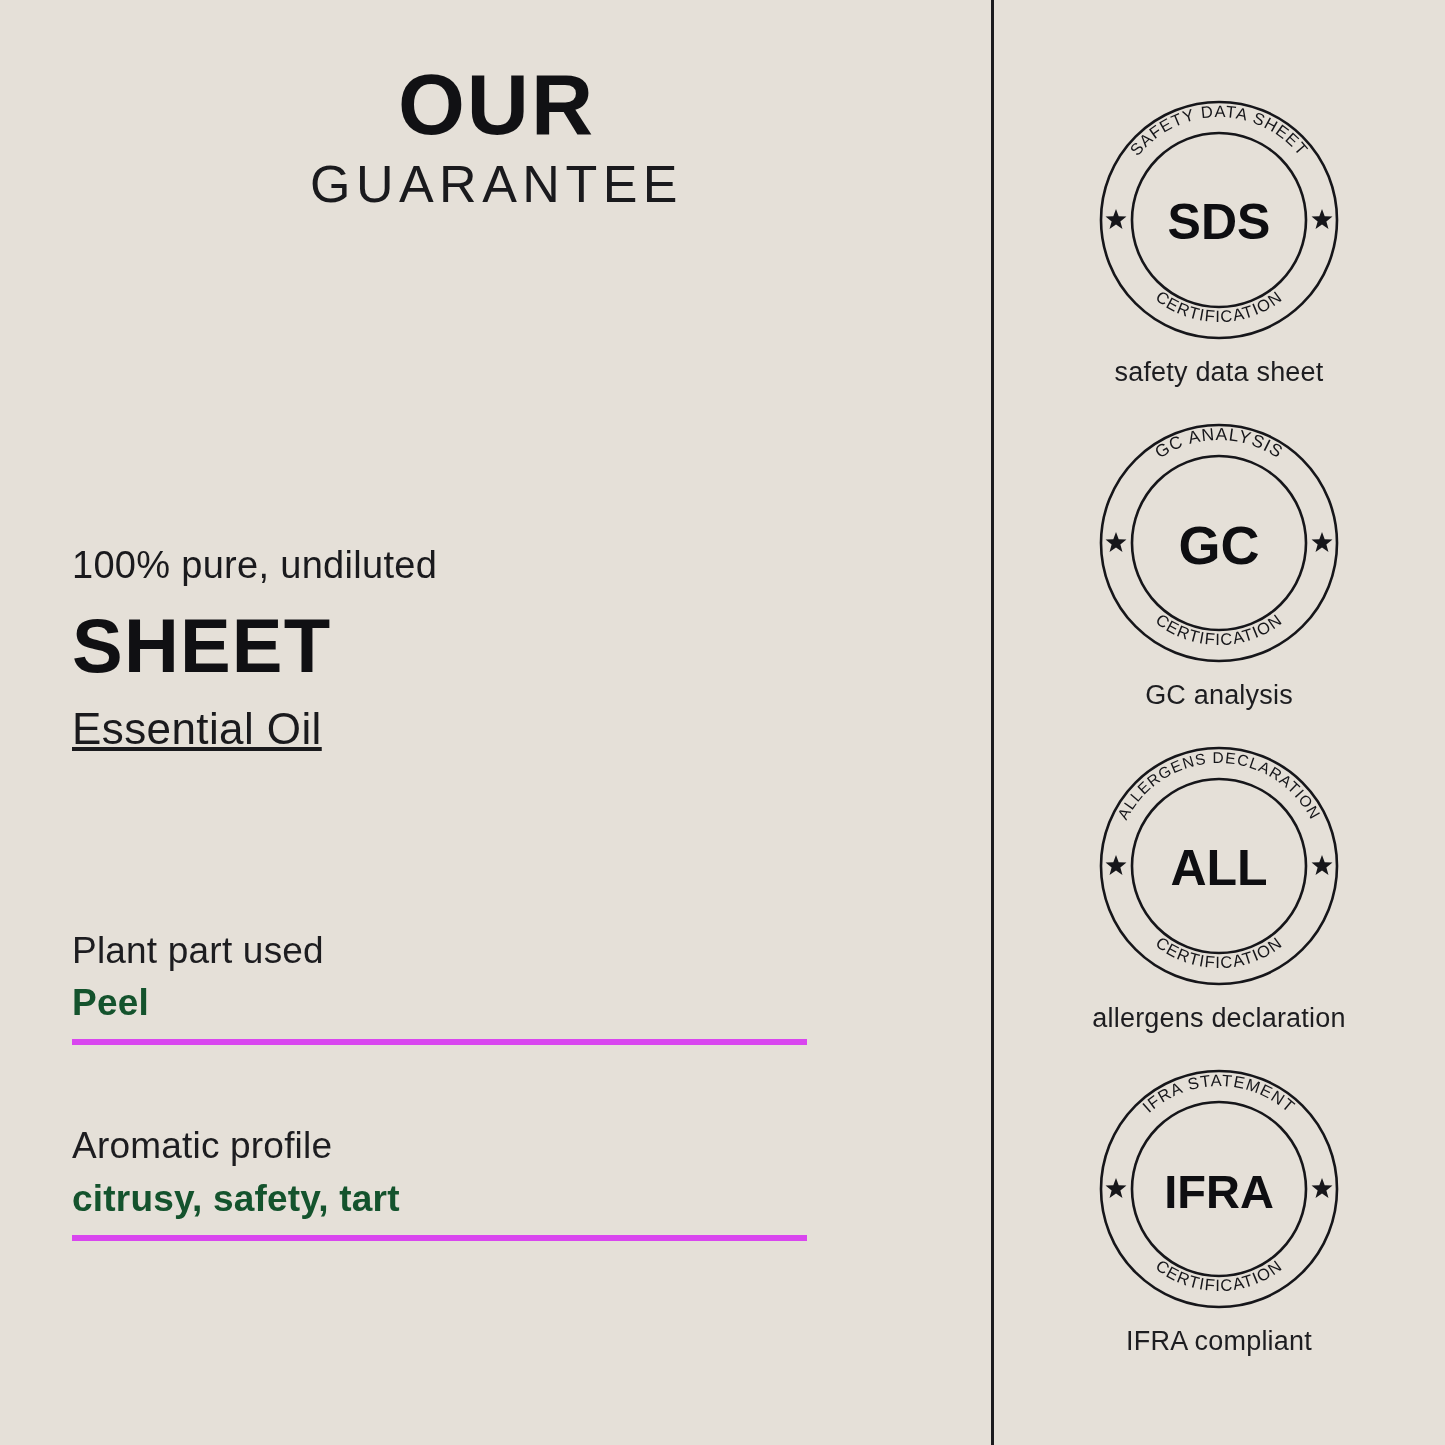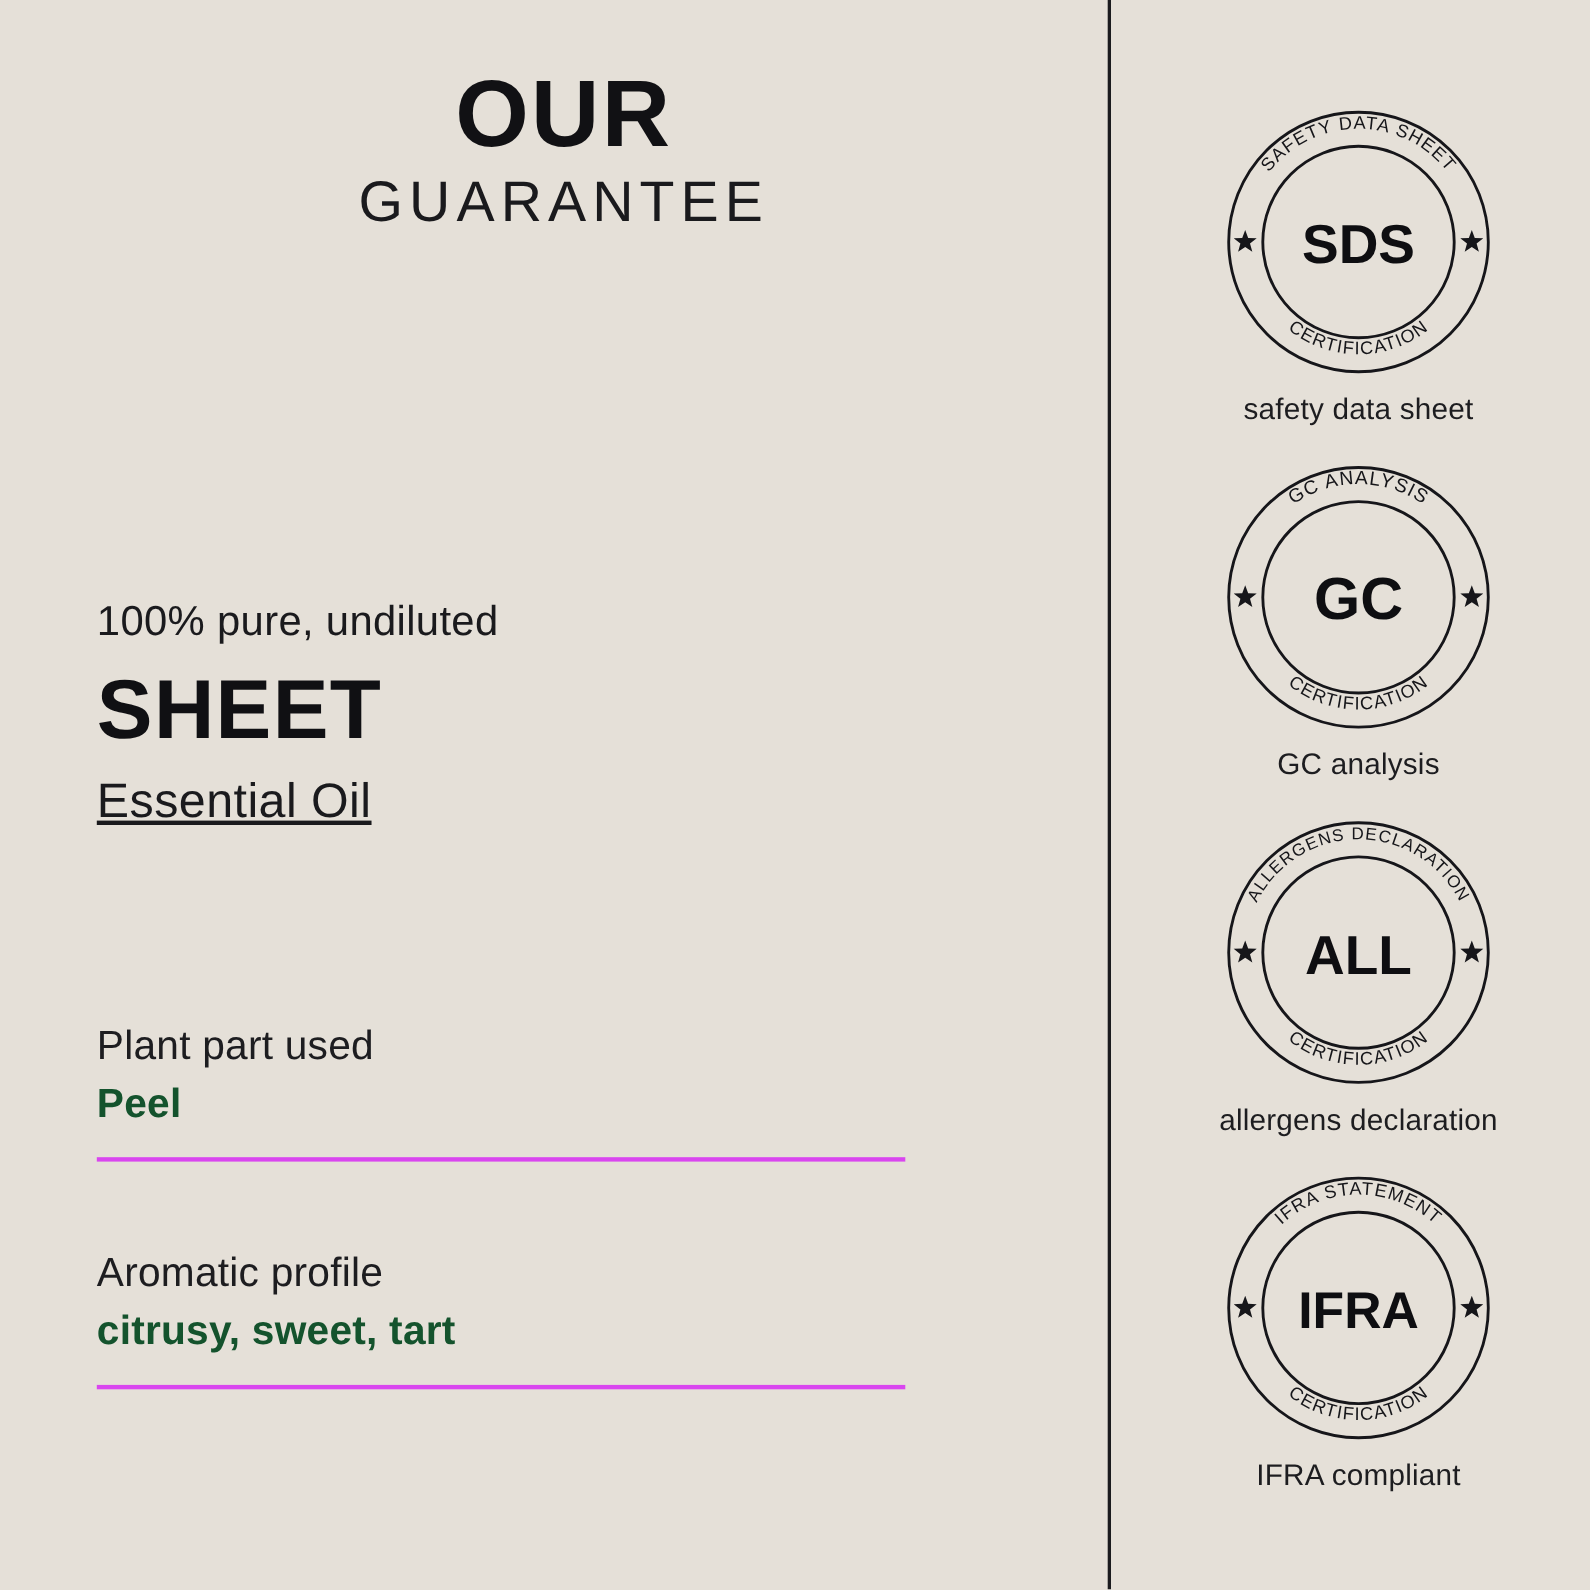--- a/index.html
+++ b/index.html
@@ -21,21 +21,20 @@
     inset: 0;
     display: flex;
   }
 
   
   .left-col {
     position: relative;
     width: 993px;
     height: 1347px;
     flex: 0 0 993px;
-    margin-left: 16px;
   }
 
   .divider {
     position: absolute;
     left: 991px;
     top: 0;
     width: 3px;
     height: 1445px;
     background: #1b1b1e;
   }
@@ -97,22 +96,22 @@
   }
 
   .specs {
     position: absolute;
     left: 72px;
     top: 928px;
     width: 735px;
   }
   .spec-row {
     width: 735px;
-    border-bottom: 4px solid #d946ef;
-    padding-bottom: 27px;
+    border-bottom: 6px solid #d946ef;
+    padding-bottom: 14px;
   }
   .spec-row + .spec-row {
     margin-top: 78px;
   }
   .spec-label {
     font-size: 37px;
     font-weight: 300;
     letter-spacing: 0.2px;
     line-height: 1.25;
     color: #1d1d20;
@@ -203,21 +202,21 @@
       <div class="product-type">Essential Oil</div>
     </div>
 
     <div class="specs">
       <div class="spec-row">
         <div class="spec-label">Plant part used</div>
         <div class="spec-value">Peel</div>
       </div>
       <div class="spec-row">
         <div class="spec-label">Aromatic profile</div>
-        <div class="spec-value">citrusy, sweet, tart</div>
+        <div class="spec-value">citrusy, safety, tart</div>
       </div>
     </div>
 
     <div class="divider"></div>
   </div>
 
   <div class="right-col">
     <div class="badge-list" id="badge-list">
         <div class="badge-item">
           <svg viewBox="0 0 248 248" class="badge-seal">

